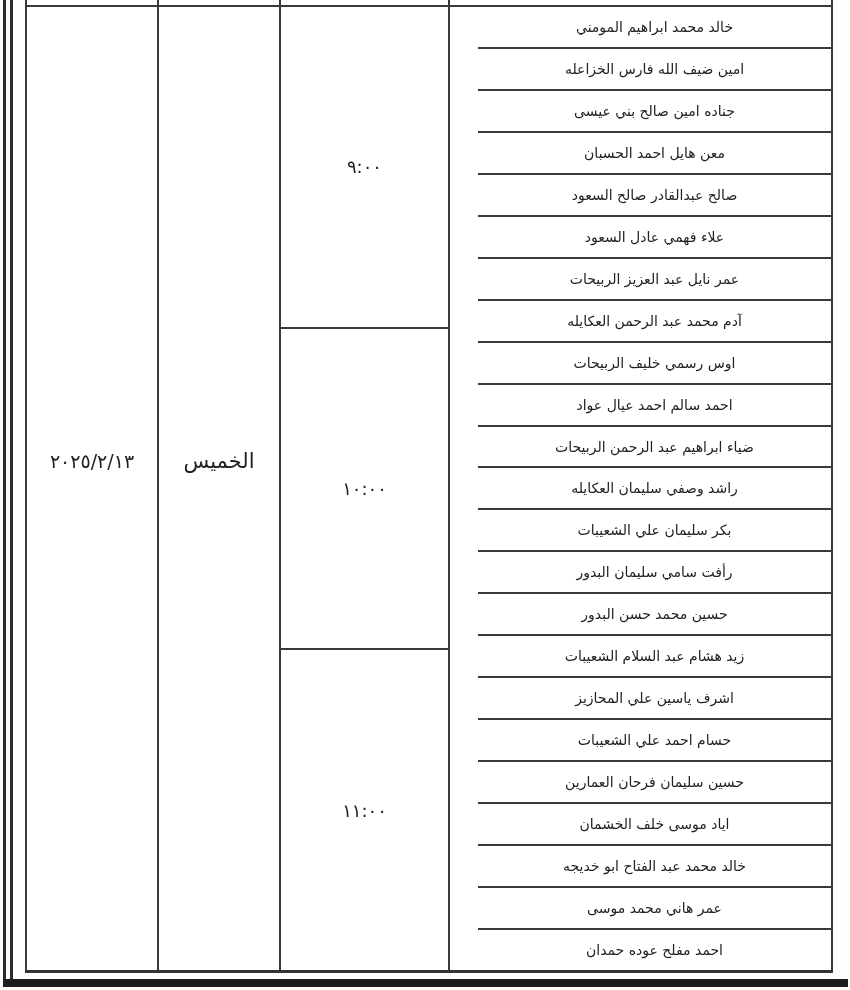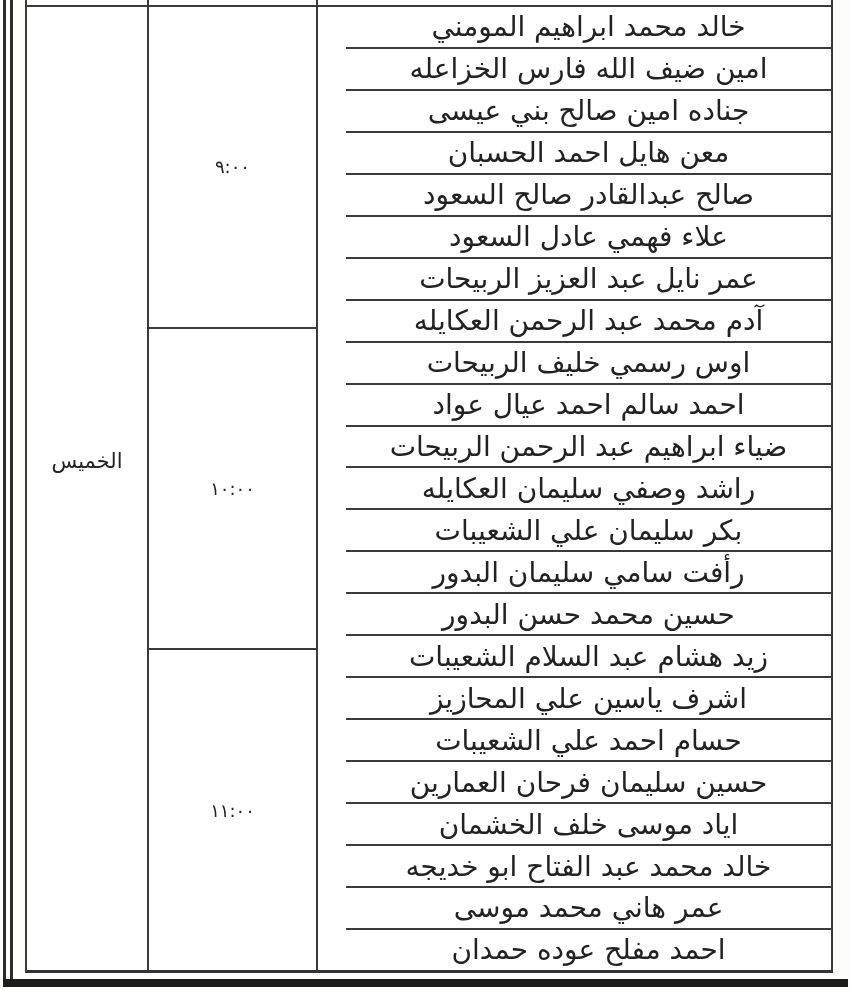--- a/index.html
+++ b/index.html
@@ -48,21 +48,21 @@
   .day-text  { font-size: 21px; }
 
   .time-cell {
     flex: 1; display: flex; align-items: center; justify-content: center;
     font-size: 18px; letter-spacing: 1px;
   }
   .time-cell + .time-cell { border-top: 2px solid #3a3a3a; }
 
   .name-row {
     flex: 1; display: flex; align-items: center; justify-content: center;
-    font-size: 28px; direction: rtl; white-space: nowrap; margin-left: 28px;
+    font-size: 14px; direction: rtl; white-space: nowrap; margin-left: 28px;
   }
   .name-row + .name-row { border-top: 2px solid #3a3a3a; }
 
   
   .fragment { position: absolute; left: 742px; top: 0; width: 20px; height: 10px; }
   .fragment .f1 { position: absolute; left: 3px; top: 0; width: 3px; height: 8px; background: #222; transform: rotate(10deg); }
   .fragment .f2 { position: absolute; left: 3px; top: 6px; width: 13px; height: 2px; background: #222; }
   .fragment .f3 { position: absolute; left: 11px; top: 1px; width: 3px; height: 3px; background: #222; border-radius: 50%; }
 </style>
 </head>
@@ -75,20 +75,26 @@
   <div class="frame-hline-bottom"></div>
 
   <div class="fragment">
     <span class="f1"></span>
     <span class="f2"></span>
     <span class="f3"></span>
   </div>
 
   <div class="schedule">
 
+    <div class="col col-date">
+      <div class="cut-strip"></div>
+      <div class="tall-cell">
+        <span class="date-text">٢٠٢٥/٢/١٣</span>
+      </div>
+    </div>
 
     <div class="col col-day">
       <div class="cut-strip"></div>
       <div class="tall-cell">
         <span class="day-text">الخميس</span>
       </div>
     </div>
 
     <div class="col col-time">
       <div class="cut-strip"></div>

